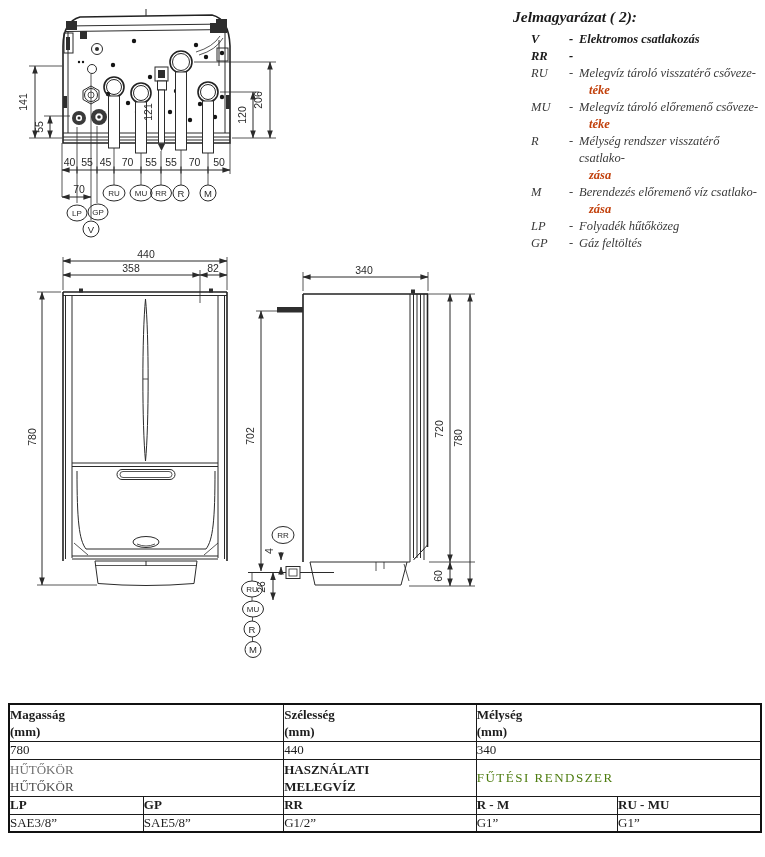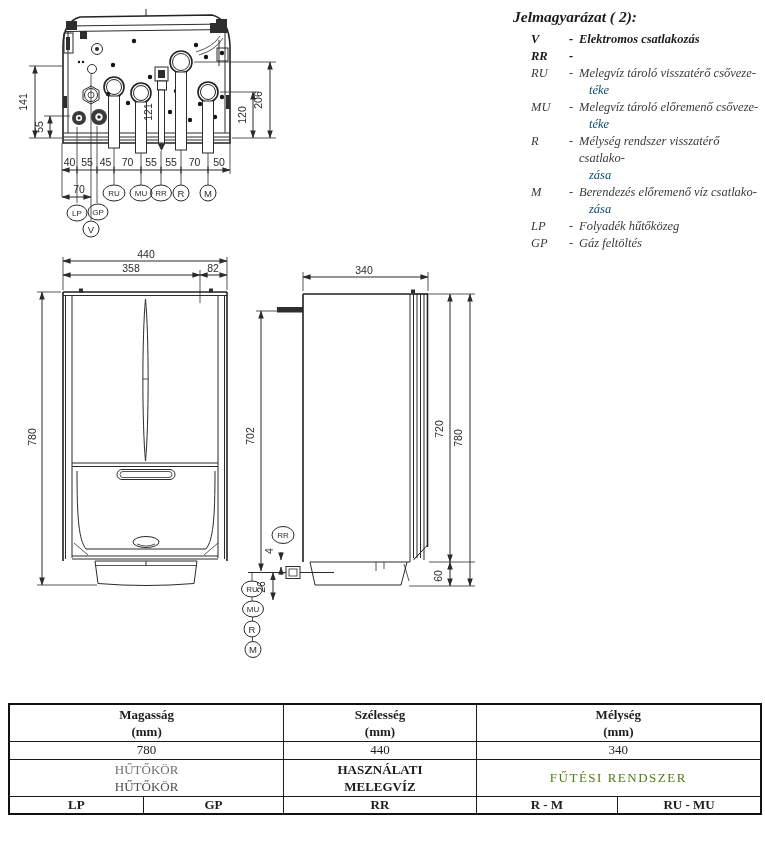--- a/index.html
+++ b/index.html
@@ -16,24 +16,24 @@
   .wh{fill:#fff;stroke:#2b2b2b;stroke-width:1;}
   .dk{fill:#2e2e2e;stroke:none;}
   
   #legend{position:absolute;left:513px;top:8px;width:250px;}
   .lg-title{font-style:italic;font-weight:bold;font-size:15.5px;color:#1a1a1a;}
   .lg-row{display:flex;font-style:italic;font-size:12.5px;line-height:17px;color:#3a3a3a;}
   .lg-code{width:32px;padding-left:18px;flex:none;}
   .lg-dash{width:16px;flex:none;text-align:center;}
   .lg-desc{flex:1;}
   .lg-bold{font-weight:bold;color:#1a1a1a;}
-  .lg-cont{padding-left:76px;font-weight:400;color:#0c4a6e;}
+  .lg-cont{padding-left:76px;font-weight:700;color:#c2410c;}
   
   #spec-table{position:absolute;left:8px;top:703px;border-collapse:collapse;table-layout:fixed;
-      width:754px;font-size:13px;text-align:center;color:#1d1d1d;}
+      width:754px;font-size:13px;text-align:left;color:#1d1d1d;}
   #spec-table td{border:1px solid #1a1a1a;padding:0;vertical-align:middle;overflow:hidden;}
   #spec-table{border:2px solid #111;}
   .h2l div{line-height:17px;font-weight:bold;}
   .rowv{height:18px;}
   .gray1{color:#6f6f6f;line-height:17px;}
   .gray2{color:#4c4c4c;line-height:17px;}
   .dhw div{font-weight:bold;line-height:17px;}
   .fut{color:#4d7c0f;letter-spacing:1.5px;}
   .codes{font-weight:bold;}
 </style>
@@ -398,16 +398,23 @@
     </td>
     <td colspan="2" class="fut">FŰTÉSI RENDSZER</td>
   </tr>
   <tr class="rowv codes">
     <td>LP</td>
     <td>GP</td>
     <td>RR</td>
     <td>R - M</td>
     <td>RU - MU</td>
   </tr>
+  <tr class="rowv">
+    <td>SAE3/8”</td>
+    <td>SAE5/8”</td>
+    <td>G1/2”</td>
+    <td>G1”</td>
+    <td>G1”</td>
+  </tr>
 </tbody>
     </table>
 
 </div>
 
 </body></html>

